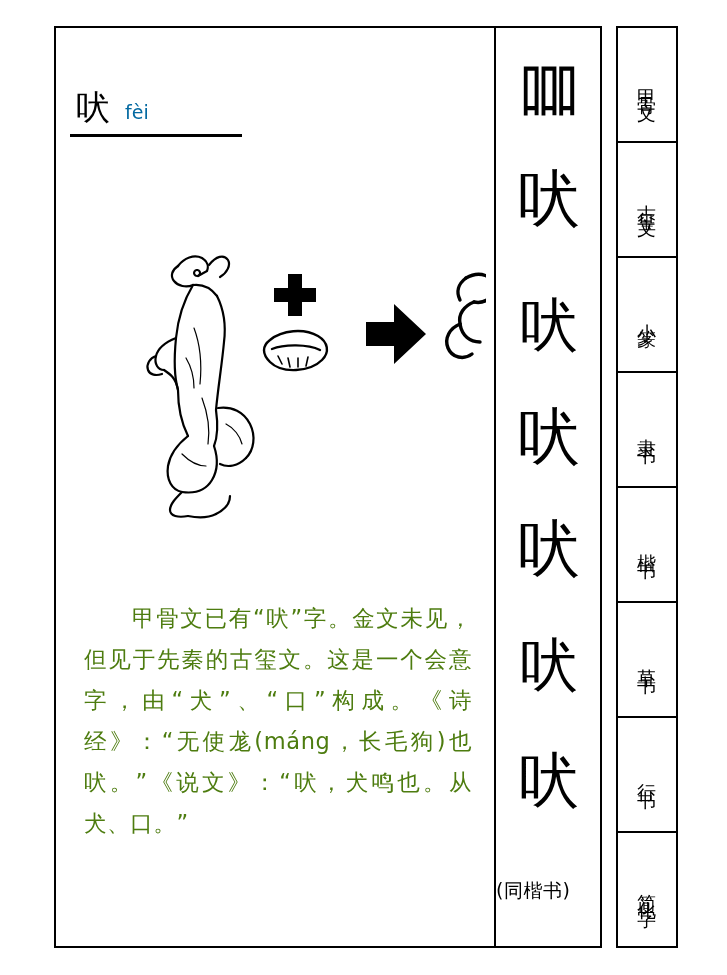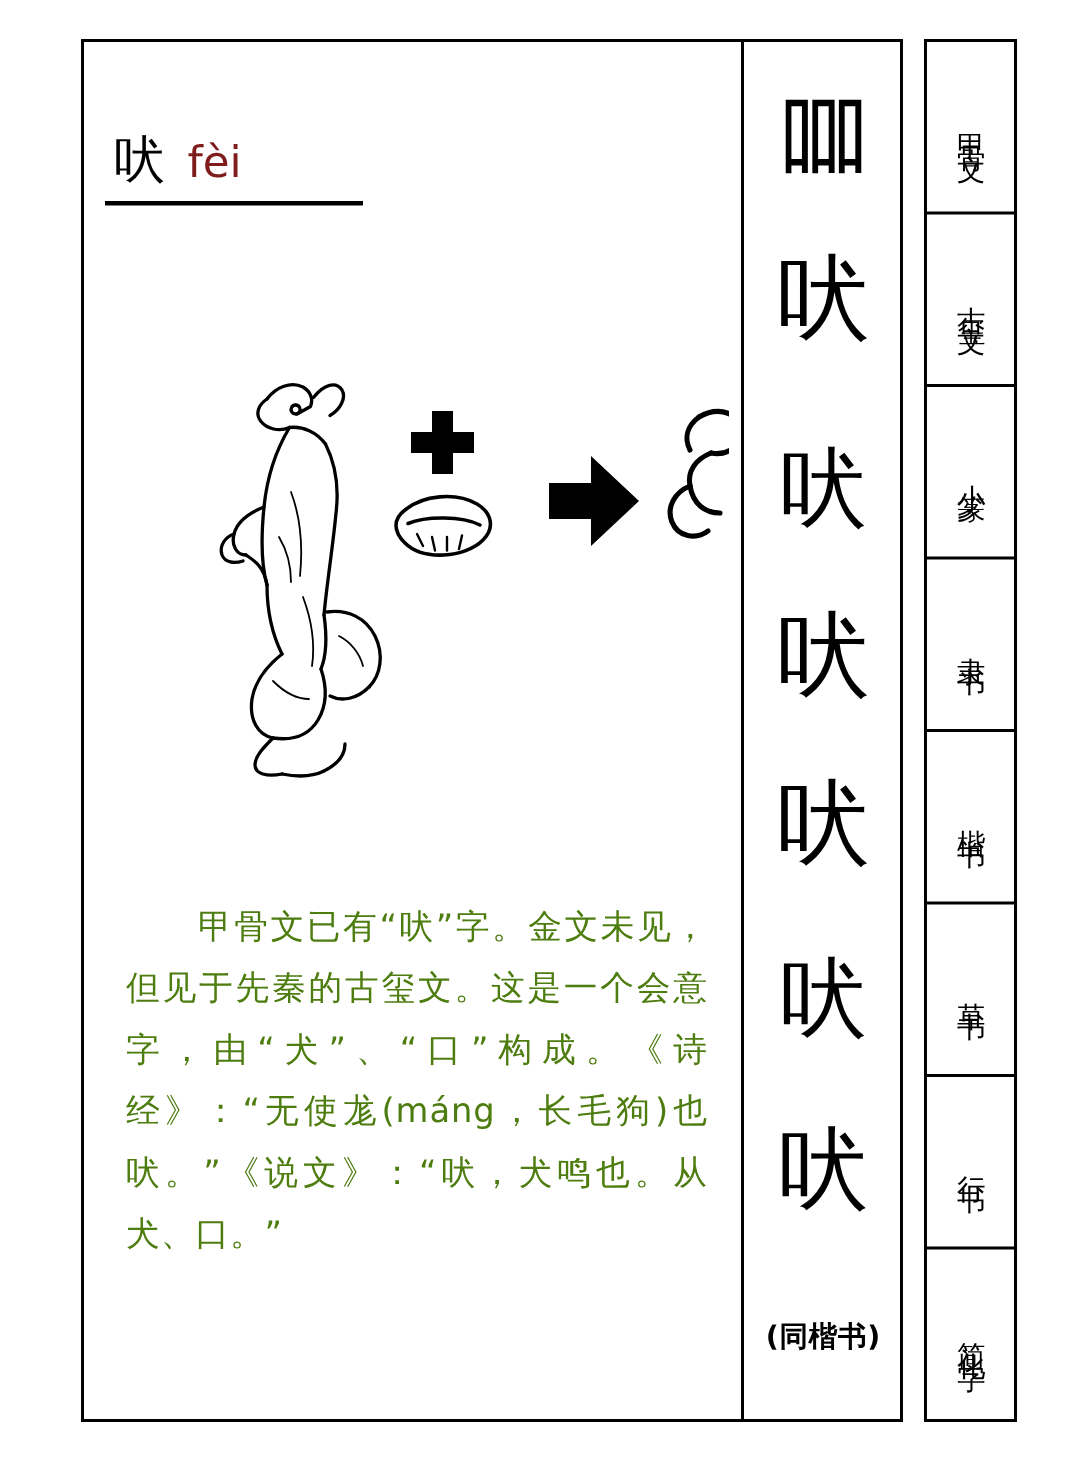--- a/index.html
+++ b/index.html
@@ -59,23 +59,23 @@
     padding-left: 6px;
   }
   .headword-char {
     font-family: "DejaVu Sans", "Liberation Sans", sans-serif;
     font-size: 34px;
     line-height: 1;
     letter-spacing: 1px;
   }
   .headword-pinyin {
     font-family: "DejaVu Sans", "Liberation Sans", sans-serif;
-    font-size: 29px;
+    font-size: 19px;
     line-height: 1;
-    color: #7f1d1d;
+    color: #0369a1;
   }
   .headword-rule {
     margin-top: 10px;
     width: 172px;
     height: 3px;
     background: #000;
   }
 
   
   .illus {
@@ -124,25 +124,24 @@
   .g3 { top: 268px; font-size: 58px; }
   .g4 { top: 378px; font-size: 62px; }
   .g5 { top: 490px; font-size: 62px; }
   .g6 { top: 608px; font-size: 58px; }
   .g7 { top: 722px; font-size: 60px; }
   .glyph-note {
     position: absolute;
     left: 0;
     top: 850px;
     width: 106px;
-    text-align: center;
+    text-align: left;
     font-family: "DejaVu Sans", "Liberation Sans", sans-serif;
     font-size: 19px;
     letter-spacing: 0.5px;
-    font-weight: bold;
   }
 
   
   .label-strip {
     position: absolute;
     left: 616px;
     top: 26px;
     width: 62px;
     height: 922px;
     border: 2px solid #000;

